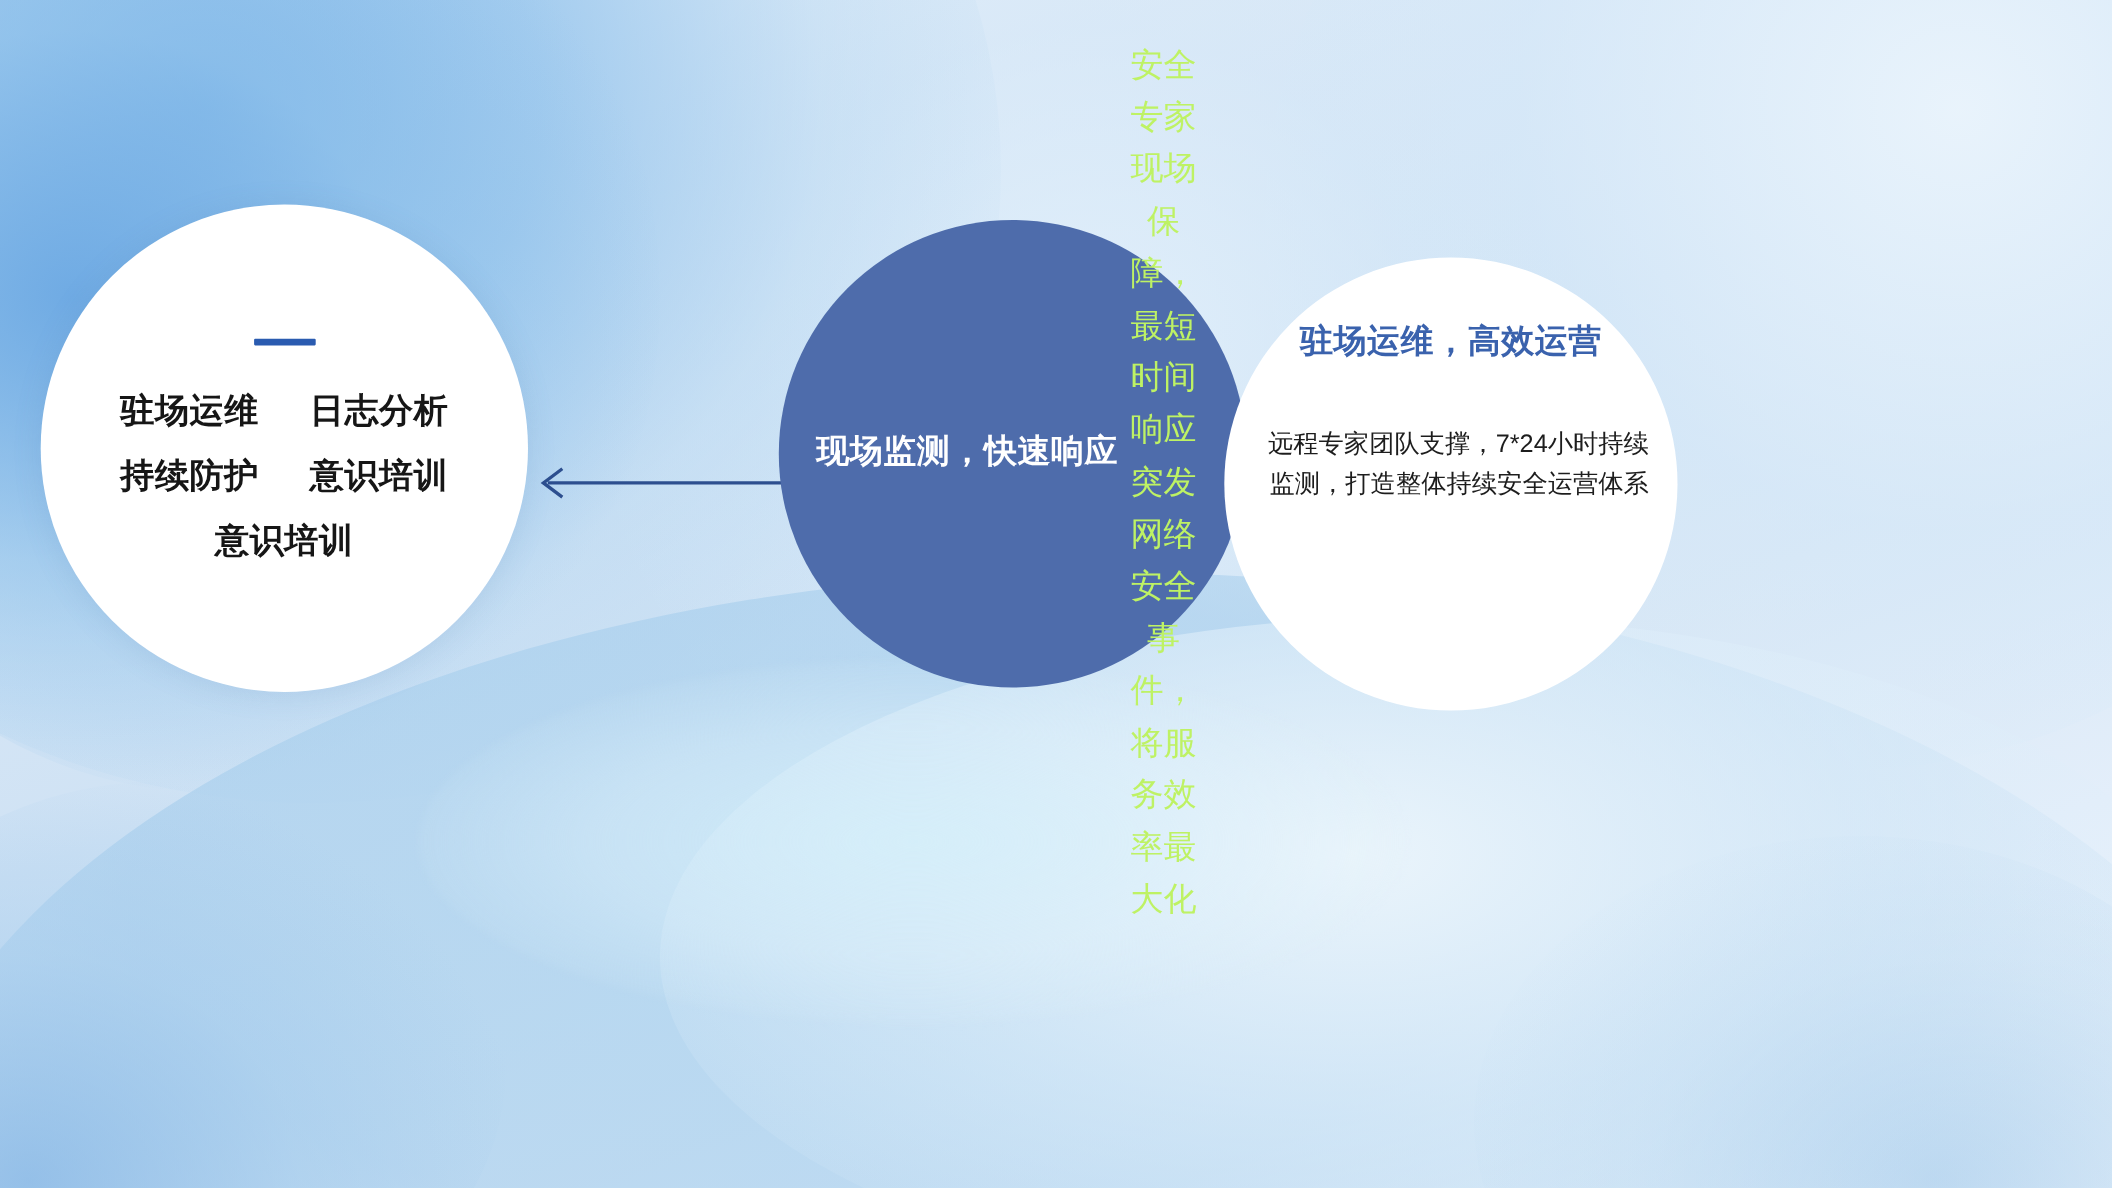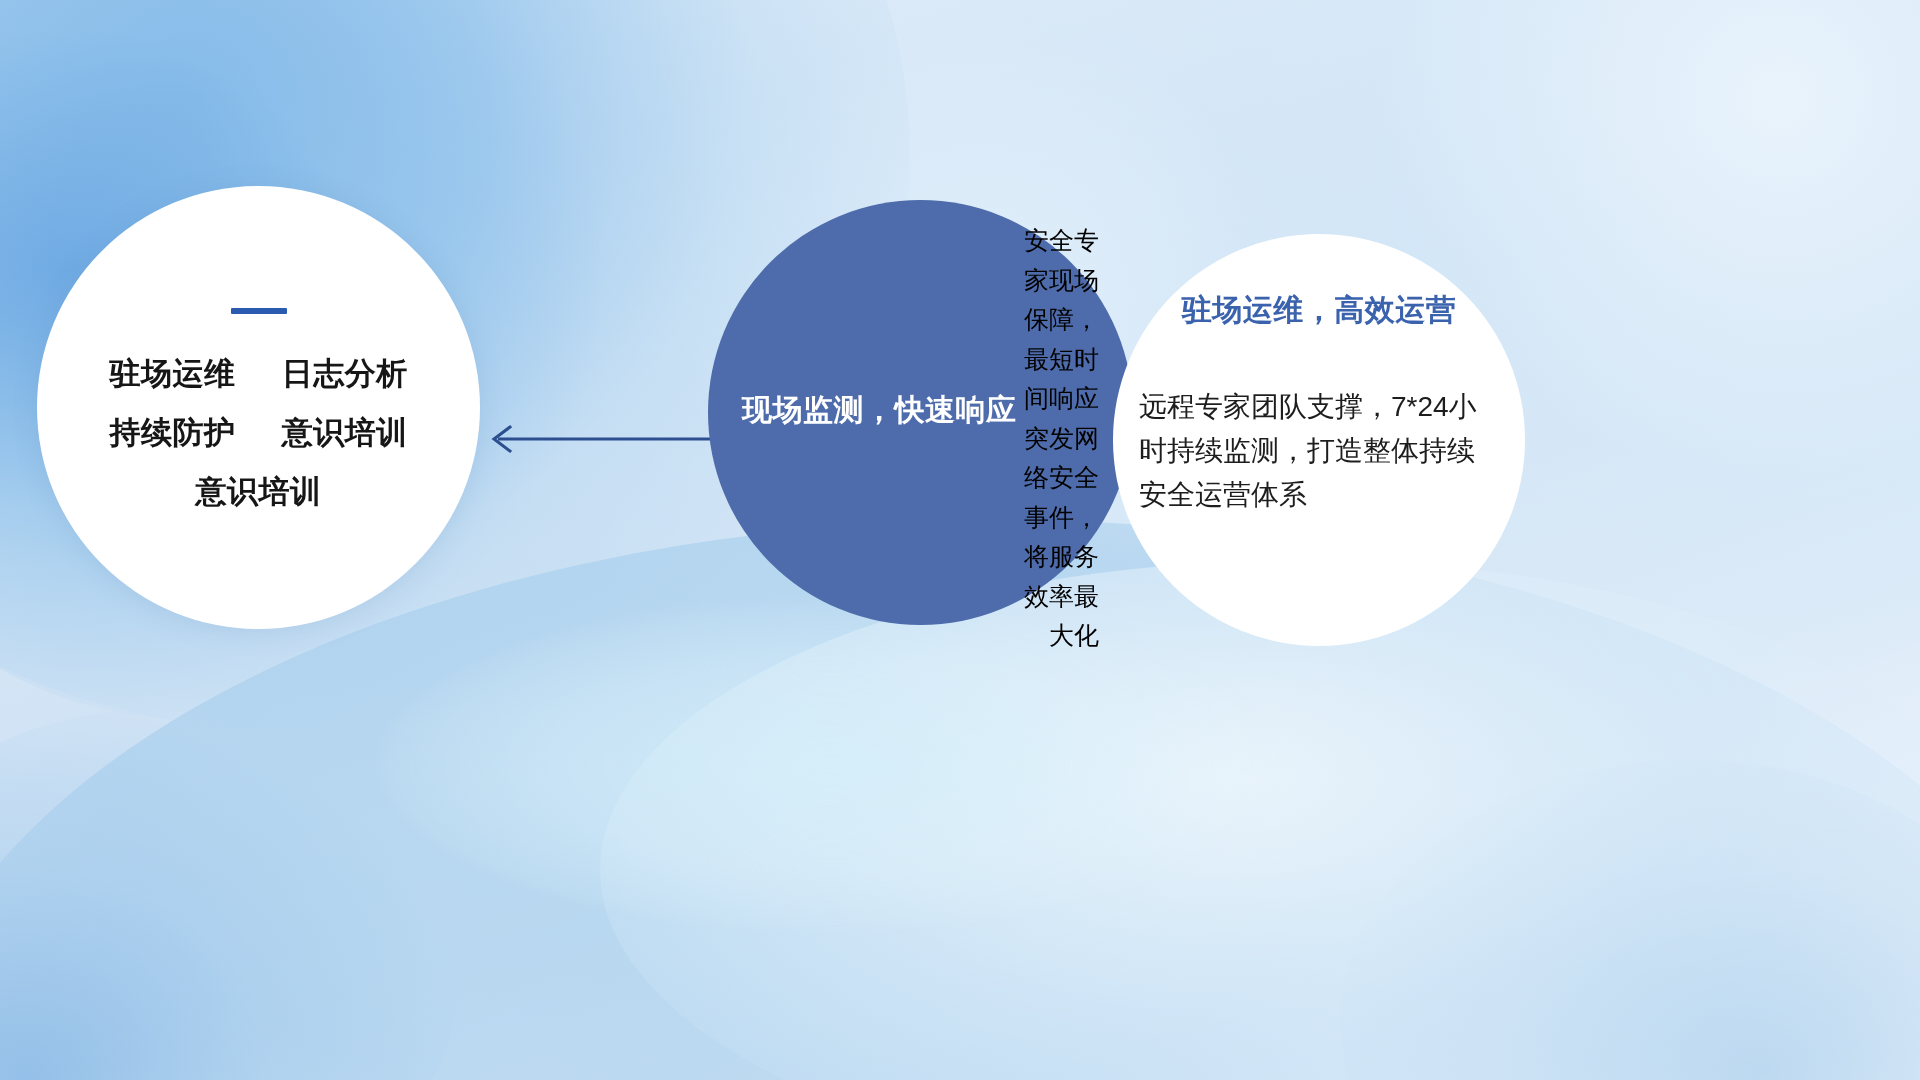--- a/index.html
+++ b/index.html
@@ -103,42 +103,42 @@
     position:absolute; inset:0;
     display:flex; flex-direction:row; align-items:center;
     padding:86px 34px 34px;
   }
   .mid-title {
     font-size:30px; font-weight:bold; color:#ffffff;
     letter-spacing:.5px; white-space:nowrap;
     margin-bottom:56px;
   }
   .mid-body {
-    font-size:25px; color:#000000; line-height:1.58;
-    text-align:right; max-width:300px;
+    font-size:30px; color:#bef264; line-height:1.58;
+    text-align:center; max-width:300px;
   }
 
   #circle-right {
     left:1113px; top:234px; width:412px; height:412px;
     background:#ffffff;
     z-index:6;
   }
   #circle-right .inner {
     position:absolute; inset:0;
     display:flex; flex-direction:column; align-items:center;
     padding:56px 26px 30px;
   }
   .right-title {
     font-size:30px; font-weight:bold; color:#3a62ad;
     letter-spacing:.5px; white-space:nowrap;
     margin-bottom:54px;
   }
   .right-body {
-    font-size:28px; color:#1d1d1d; line-height:1.58;
-    text-align:left; max-width:360px;
+    font-size:23px; color:#1d1d1d; line-height:1.58;
+    text-align:right; max-width:360px;
   }
 </style>
 </head>
 <body>
 
 <div id="bg">
   <div class="bg-base"></div>
   <div class="bg-glow-right"></div>
   <div class="bg-pale-mid"></div>
   <div class="bg-glow-tl"></div>

